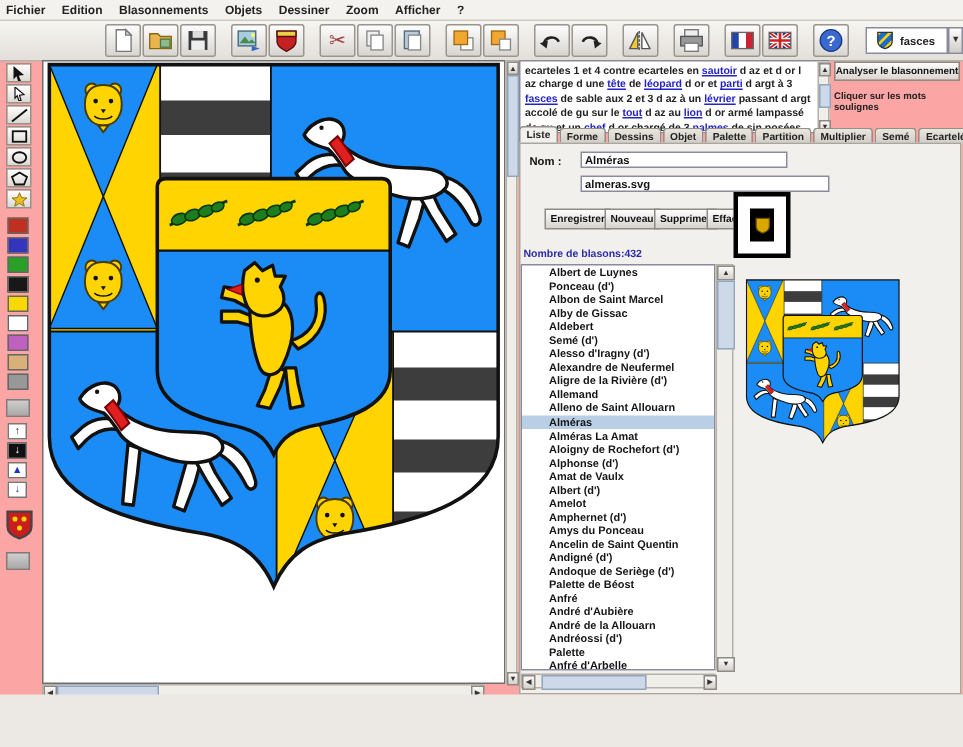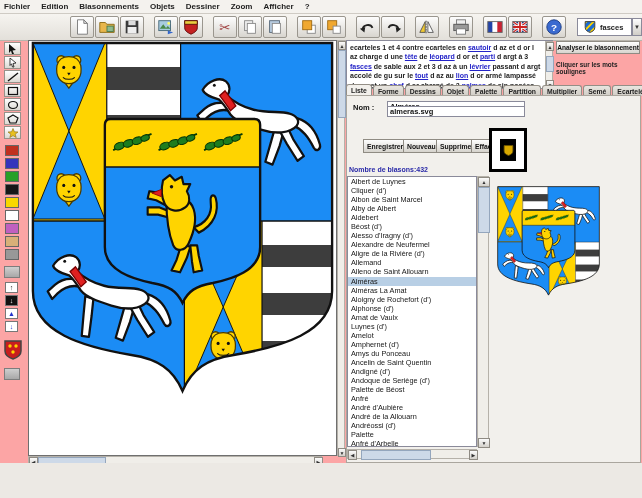--- a/index.html
+++ b/index.html
@@ -36,21 +36,21 @@
   #analyse-btn{left:556px;top:41px;width:84px;height:13px;background:linear-gradient(#fdfdfd,#d8d5cf);border:1px solid #8f8b83;font-size:6.6px;font-weight:700;display:flex;align-items:center;justify-content:center;box-sizing:border-box;}
   #hint-label{left:556px;top:61px;width:86px;font-size:6.4px;font-weight:700;color:#222;}
   #tabsrow{left:346px;top:84px;width:296px;height:12px;display:flex;align-items:flex-end;}
   .tab{height:11px;padding:0 4px;font-size:6.8px;font-weight:700;line-height:11px;background:linear-gradient(#e9e6e0,#cfccc5);border:1px solid #948f87;border-bottom:none;border-radius:3px 3px 0 0;margin-right:1px;color:#222;box-sizing:border-box;white-space:nowrap;}
   .tab.active{background:#f2f0ec;height:12px;}
   #panelbody{left:346px;top:95px;width:295px;height:368px;background:#f2f0ec;border:1px solid #aaa69e;box-sizing:border-box;}
   .field{position:absolute;background:#fff;border:1px solid #8a8a9a;font-size:7.5px;font-weight:600;padding:0 2px;box-sizing:border-box;font-family:"Liberation Sans",sans-serif;color:#111;}
   .pbtn{position:absolute;height:14px;background:linear-gradient(#fdfdfd,#d6d3cd);border:1px solid #8f8b83;font-size:6.8px;font-weight:700;display:flex;align-items:center;justify-content:center;box-sizing:border-box;padding:0 3px;}
   #list-header{left:349px;top:166px;font-size:7px;font-weight:700;color:#2a2aa8;}
   #list{left:347px;top:176px;width:130px;height:271px;background:#fff;border:1px solid #8a8a9a;box-sizing:border-box;overflow:hidden;}
-  .lrow{height:9.05px;font-size:7.3px;font-weight:400;line-height:9px;padding-left:3px;white-space:nowrap;color:#161616;}
+  .lrow{height:9.05px;font-size:7.3px;font-weight:700;line-height:9px;padding-left:18px;white-space:nowrap;color:#161616;}
   .lrow.sel{background:#b8cfe5;}
   
   #bottombar{left:0;top:463px;width:642px;height:35px;background:#ece9e4;}
 </style>
 </head>
 <body>
 
 <svg width="0" height="0" style="position:absolute" aria-hidden="true">
   <defs>
     <clipPath id="shieldclip">
@@ -418,54 +418,54 @@
       <div class="tab">Palette</div>
       <div class="tab">Partition</div>
       <div class="tab">Multiplier</div>
       <div class="tab">Semé</div>
       <div class="tab">Ecartelé</div>
     </div>
   <div id="panelbody" class="abs"></div>
 
   <div class="abs" style="left:353px;top:103px;font-size:7.5px;font-weight:700;">Nom :</div>
   <input class="field abs" style="left: 387px; top: 101px; width: 138px; height: 11px;" value="Alméras">
-  <input class="field abs" style="left: 387px; top: 106px; width: 138px; height: 11px;" value="almeras.svg">
+  <input class="field abs" style="left: 387px; top: 117px; width: 166px; height: 11px;" value="almeras.svg">
 
   <div class="pbtn" style="left:363px;top:139px;">Enregistrer</div>
   <div class="pbtn" style="left:403px;top:139px;">Nouveau</div>
   <div class="pbtn" style="left:436px;top:139px;">Supprimer</div>
   <div class="pbtn" style="left:471px;top:139px;">Effacer</div>
 
   <div class="abs" style="left:489px;top:128px;width:32px;height:38px;border:3px solid #000;background:#fff;display:flex;align-items:center;justify-content:center;">
     <div style="width:16px;height:22px;background:#000;display:flex;align-items:center;justify-content:center;">
       <svg width="11" height="13" viewBox="0 0 20 22">
         <path d="M2,2 H18 V12 C18,17 13,19 10,20 C7,19 2,17 2,12 Z" fill="#d8a800" stroke="#6a5200" stroke-width="1.5"></path>
       </svg>
     </div>
   </div>
 
   <div id="list-header" class="abs">Nombre de blasons:432</div>
   <div id="list" class="abs">
       <div class="lrow">Albert de Luynes</div>
-      <div class="lrow">Cliquer (d')</div>
+      <div class="lrow">Ponceau (d')</div>
       <div class="lrow">Albon de Saint Marcel</div>
-      <div class="lrow">Alby de Albert</div>
+      <div class="lrow">Alby de Gissac</div>
       <div class="lrow">Aldebert</div>
-      <div class="lrow">Béost (d')</div>
+      <div class="lrow">Semé (d')</div>
       <div class="lrow">Alesso d'Iragny (d')</div>
       <div class="lrow">Alexandre de Neufermel</div>
       <div class="lrow">Aligre de la Rivière (d')</div>
       <div class="lrow">Allemand</div>
       <div class="lrow">Alleno de Saint Allouarn</div>
       <div class="lrow sel">Alméras</div>
       <div class="lrow">Alméras La Amat</div>
       <div class="lrow">Aloigny de Rochefort (d')</div>
       <div class="lrow">Alphonse (d')</div>
       <div class="lrow">Amat de Vaulx</div>
-      <div class="lrow">Luynes (d')</div>
+      <div class="lrow">Albert (d')</div>
       <div class="lrow">Amelot</div>
       <div class="lrow">Amphernet (d')</div>
       <div class="lrow">Amys du Ponceau</div>
       <div class="lrow">Ancelin de Saint Quentin</div>
       <div class="lrow">Andigné (d')</div>
       <div class="lrow">Andoque de Seriège (d')</div>
       <div class="lrow">Palette de Béost</div>
       <div class="lrow">Anfré</div>
       <div class="lrow">André d'Aubière</div>
       <div class="lrow">André de la Allouarn</div>

